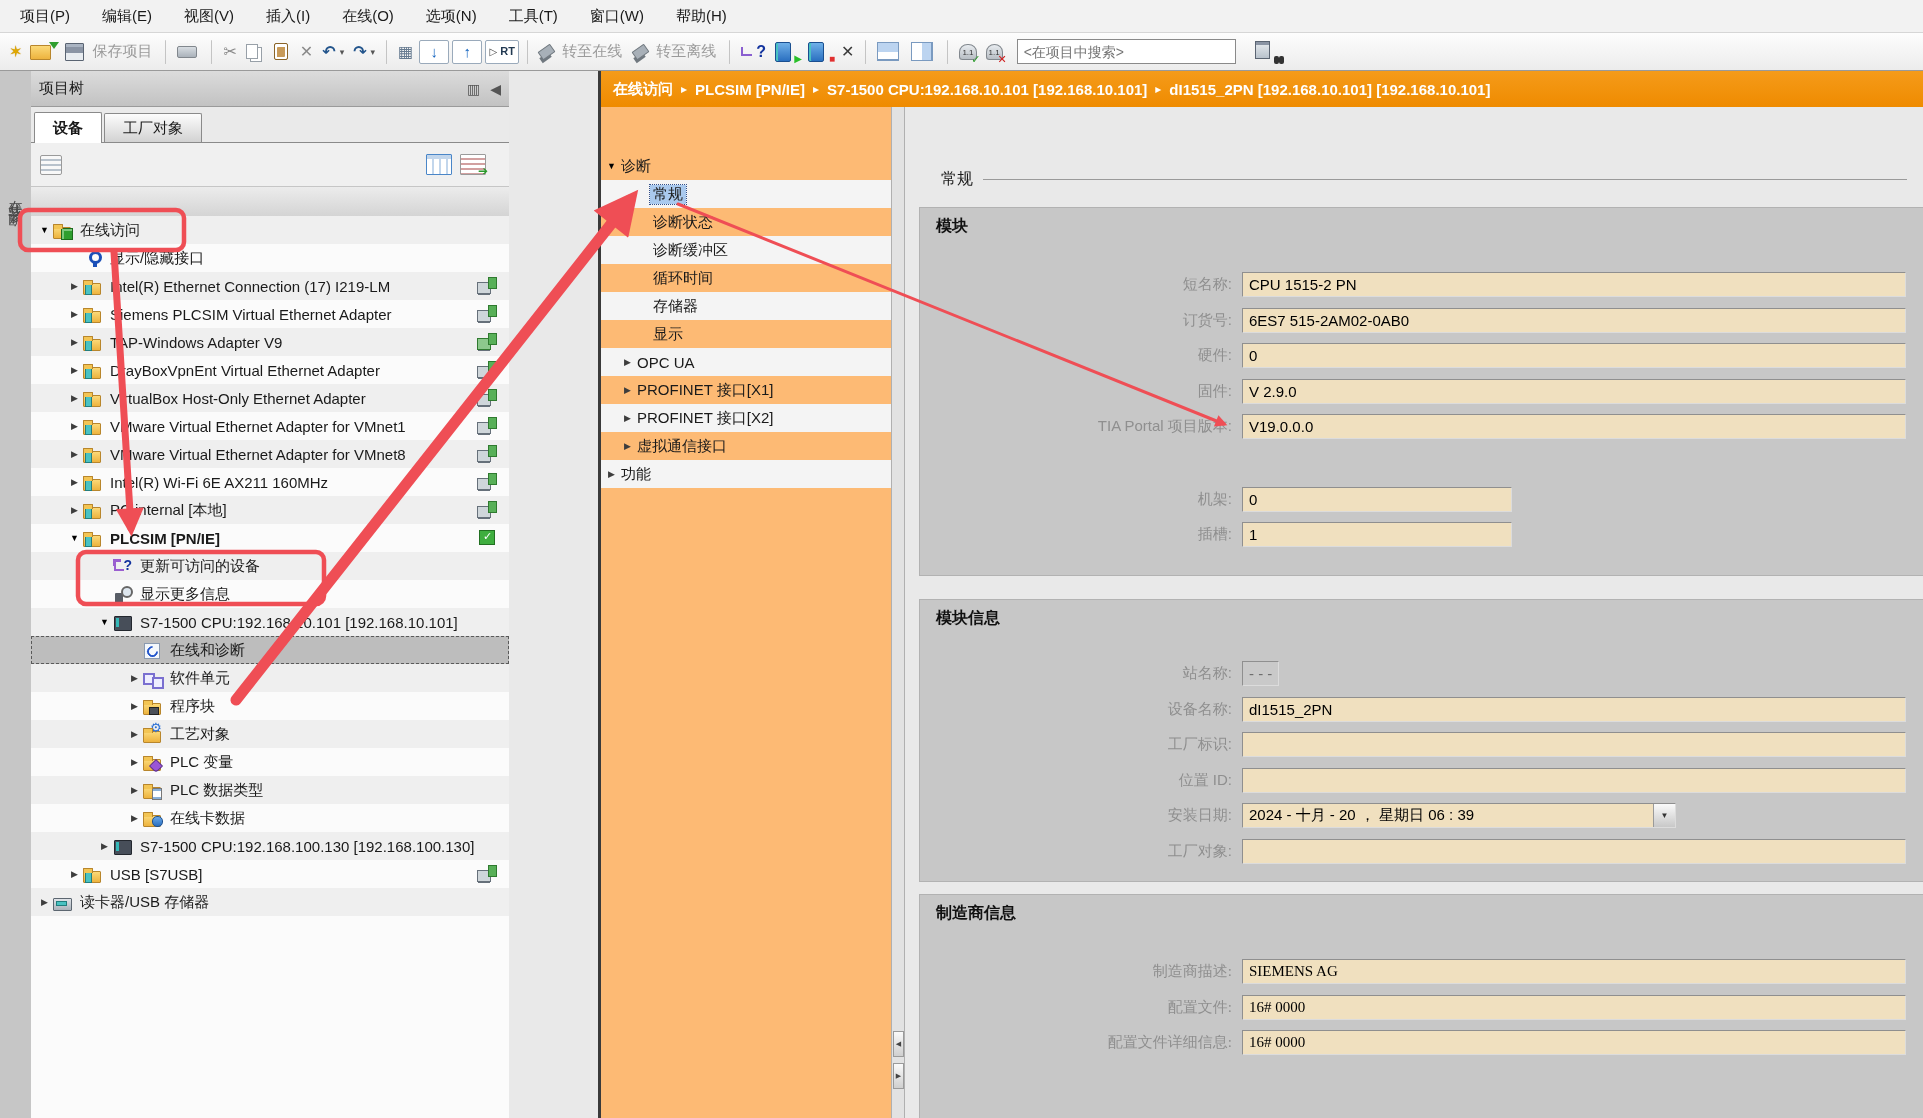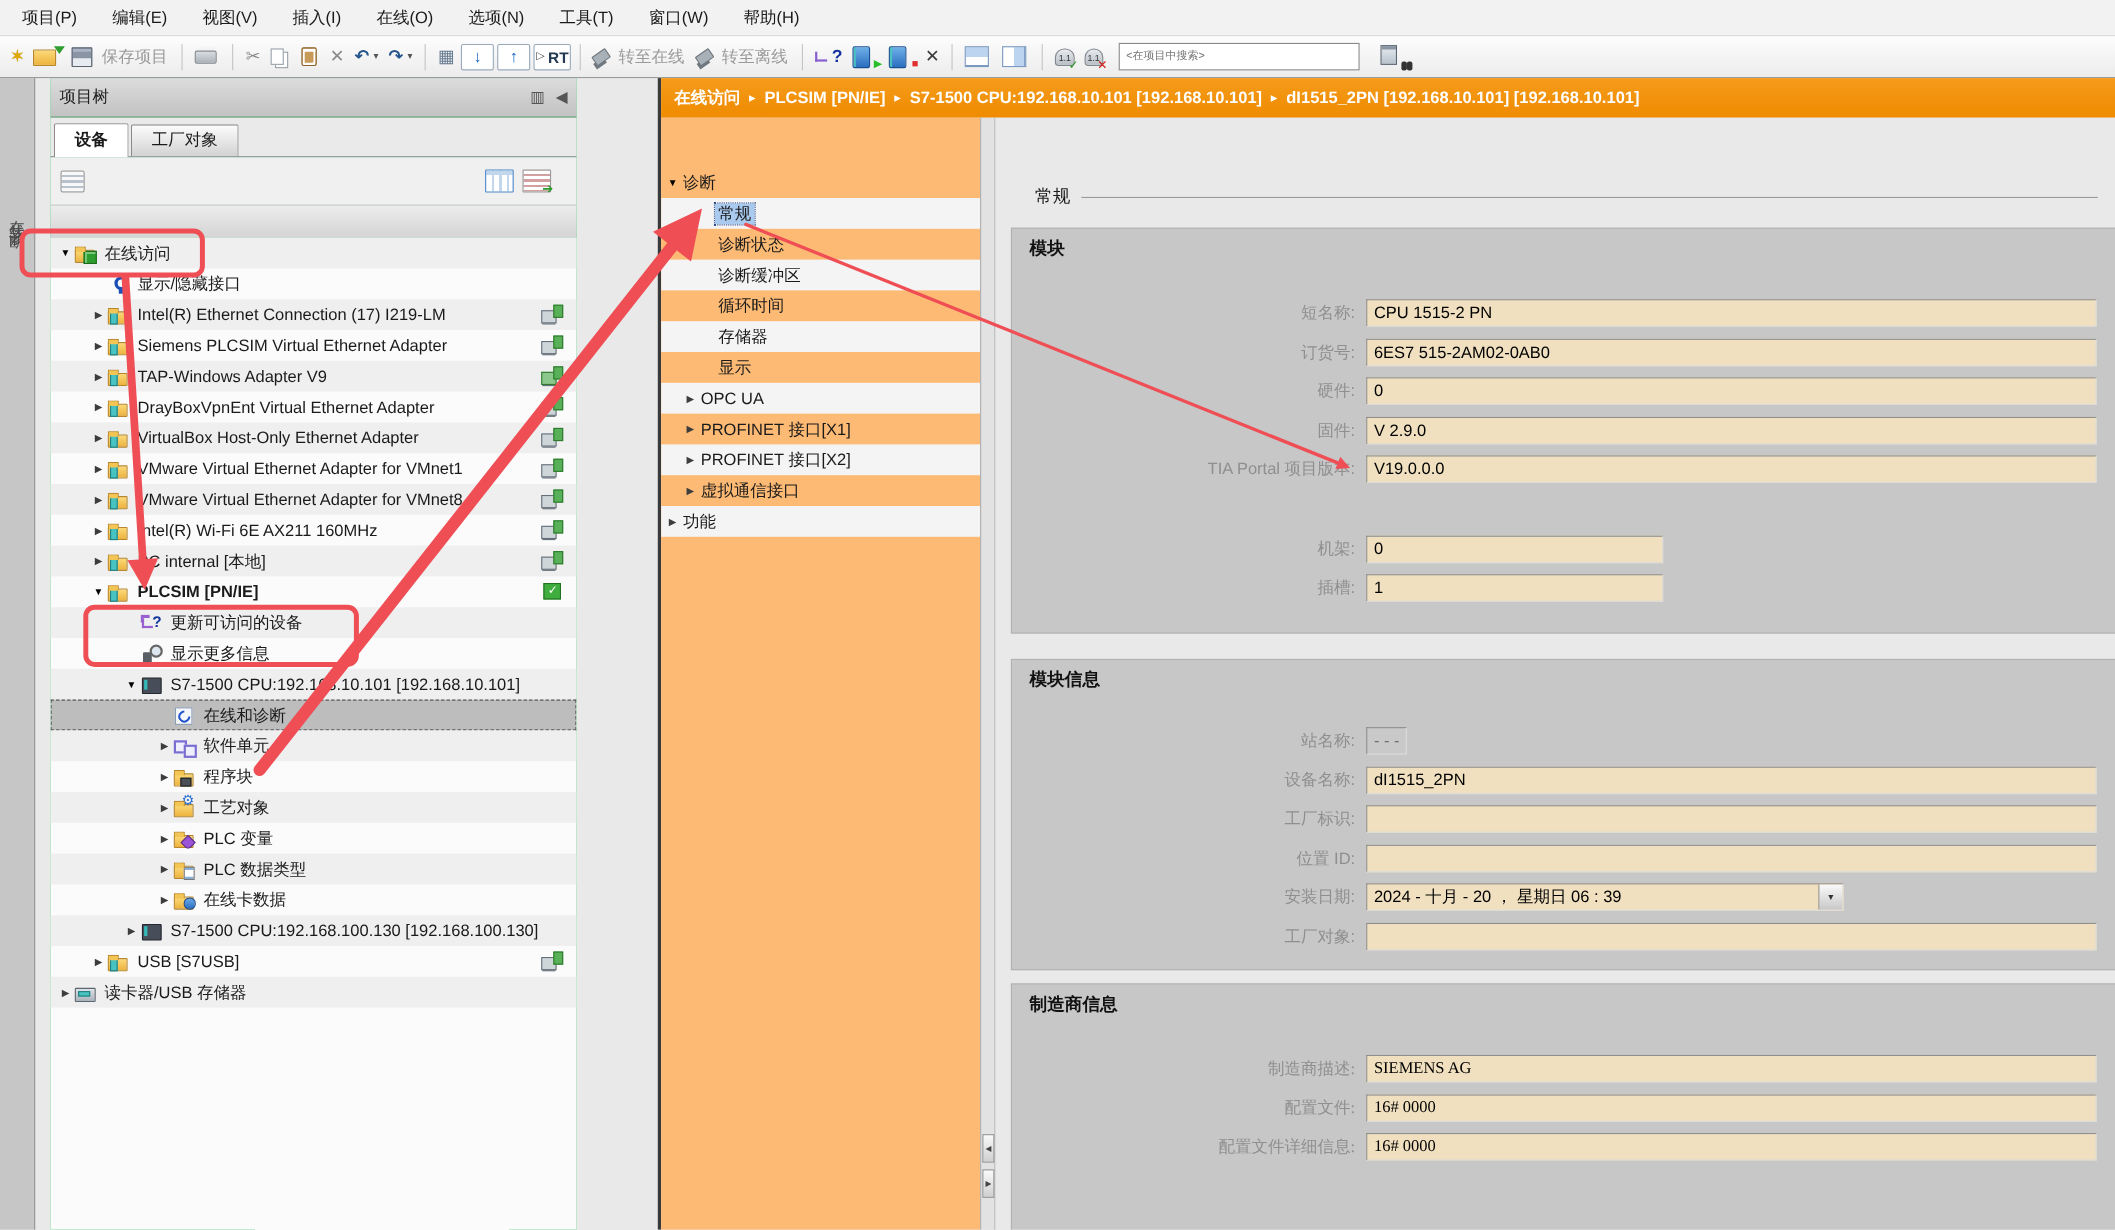--- a/index.html
+++ b/index.html
@@ -23,44 +23,44 @@
   .ic-print::before{content:"";width:18px;height:10px;background:linear-gradient(#d8dde2,#aab2ba);border:1px solid #81878d;border-radius:2px;box-shadow:0 -4px 0 -1px #f4f4f4;}
   .ic-cut .g,.ic-del .g{color:#8a8a8a;}
   .ic-copy::before{content:"";width:10px;height:13px;background:#fff;border:1px solid #98a0a8;box-shadow:4px 3px 0 -1px #fff,4px 3px 0 0 #98a0a8;margin-right:4px;}
   .ic-paste::before{content:"";width:12px;height:15px;background:#c89a58;border:1px solid #8a6428;border-radius:2px;box-shadow:inset 2px 3px 0 #fff,inset -2px -2px 0 #fff;}
   .ic-undo .g,.ic-redo .g{color:#23558c;font-weight:bold;}
   .ic-undo::after,.ic-redo::after{content:"▾";font-size:9px;color:#555;margin-left:1px;}
   .ic-compile .g{color:#667a90;}
   .ic-download,.ic-upload{width:22px;height:22px;border:1px solid #9aaabb;background:#fff;justify-content:center;}
   .ic-download .g,.ic-upload .g{color:#1565c0;font-weight:bold;font-size:15px;}
   .ic-rt{width:26px;height:22px;border:1px solid #9aaabb;background:#fff;justify-content:center;}
-  .ic-rt .g{font-size:14px;font-weight:bold;color:#233a52;}
+  .ic-rt .g{font-size:11px;font-weight:bold;color:#233a52;}
   .ic-rt::before{content:"▷";font-size:10px;color:#444;}
   .ic-online::before,.ic-offline::before{content:"";width:13px;height:8px;background:#a8b0b8;border:1px solid #70787f;transform:rotate(-35deg);border-radius:1px;box-shadow:-4px 4px 0 -2px #70787f;}
   .ic-access .g{color:#13339e;font-weight:bold;}
   .ic-access::before{content:"";width:9px;height:7px;border-left:2px solid #8a5fd0;border-bottom:2px solid #8a5fd0;margin-right:1px;}
   .ic-sim-start,.ic-sim-stop{width:24px;height:24px;}
   .ic-sim-start::before,.ic-sim-stop::before{content:"";position:absolute;left:3px;top:2px;width:14px;height:18px;background:linear-gradient(#6fb0e8,#2a6fc0);border:1px solid #1a4f90;border-radius:2px;box-shadow:inset 2px 0 0 #49c2c2;}
   .ic-sim-start::after{content:"▶";position:absolute;right:0;bottom:0;font-size:10px;color:#2abf2a;text-shadow:0 0 2px #fff;}
   .ic-sim-stop::after{content:"■";position:absolute;right:0;bottom:0;font-size:10px;color:#e03030;text-shadow:0 0 2px #fff;}
   .ic-cross .g{color:#3a3a3a;font-weight:bold;}
   .ic-split-h::before{content:"";width:20px;height:17px;border:1px solid #7a9ac0;background:linear-gradient(#bcd4f0 50%,#fff 50%);box-shadow:inset 0 -8px 0 -7px #7a9ac0;}
   .ic-split-v::before{content:"";width:20px;height:17px;border:1px solid #7a9ac0;background:linear-gradient(90deg,#fff 50%,#bcd4f0 50%);box-shadow:inset -10px 0 0 -9px #7a9ac0;}
   .ic-prot-ok .g,.ic-prot-x .g{font-size:8px;color:#333;background:linear-gradient(#e8ecf0,#b8bec4);border:1px solid #82888e;border-radius:50% 50% 20% 20%;padding:4px 2px 2px;}
   .ic-prot-ok::after{content:"✓";position:absolute;right:-1px;bottom:0;color:#2a9a2a;font-weight:bold;font-size:11px;}
   .ic-prot-x::after{content:"✕";position:absolute;right:-1px;bottom:0;color:#d02020;font-weight:bold;font-size:11px;}
-  .tb-search{width:205px;height:23px;border:1px solid #8a8a8a;background:#fff;color:#9a9a9a;font-size:10px;padding:0 6px;margin-left:8px;font-family:inherit;}
+  .tb-search{width:205px;height:23px;border:1px solid #8a8a8a;background:#fff;color:#9a9a9a;font-size:14px;padding:0 6px;margin-left:8px;font-family:inherit;}
   .ic-lib{margin-left:14px;width:26px;}
   .ic-lib::before{content:"";position:absolute;left:2px;top:3px;width:13px;height:16px;background:linear-gradient(#e8ecf0,#b8c2cc);border:1px solid #5a6472;box-shadow:inset 0 3px 0 #8a94a4;}
   .ic-lib::after{content:"";position:absolute;right:1px;bottom:2px;width:5px;height:8px;background:#333;border-radius:2px;box-shadow:-5px 0 0 #333;}
   
   .vstrip{left:0;top:71px;width:31px;bottom:0;background:#c6c6c6;border-right:1px solid #969696;}
   .vtext{position:absolute;top:118px;left:7px;writing-mode:vertical-rl;letter-spacing:3px;color:#4a4a4a;font-size:14px;}
   
-  .tree-panel{left:46px;top:71px;width:478px;bottom:0;background:#22c55e;}
+  .tree-panel{left:31px;top:71px;width:478px;bottom:0;background:#a21caf;}
   .tree-head{position:absolute;left:0;top:0;right:0;height:36px;background:linear-gradient(#dcdcdc,#c2c2c2);border-bottom:1px solid #9a9a9a;display:flex;align-items:center;padding:0 8px;box-sizing:border-box;font-size:15px;color:#222;}
   .th-icons{margin-left:auto;display:flex;gap:10px;color:#555;font-size:14px;}
   .tree-tabs{position:absolute;top:36px;left:0;right:0;height:36px;display:flex;align-items:flex-end;padding-left:3px;border-bottom:1px solid #8a8a8a;box-sizing:border-box;background:#eaeaea;}
   .tab{height:28px;line-height:28px;padding:0 18px;border:1px solid #8a8a8a;border-bottom:none;background:linear-gradient(#fcfcfc,#d2d2d2);margin-right:2px;font-size:15px;border-radius:2px 2px 0 0;}
   .tab.active{background:#fff;font-weight:bold;height:30px;line-height:30px;margin-bottom:-1px;}
   .tree-tools{position:absolute;top:72px;left:0;right:0;height:44px;display:flex;align-items:center;padding:0 9px;box-sizing:border-box;border-bottom:1px solid #c6c6c6;background:#f0f0f0;}
   .cfg-icon{width:20px;height:18px;border:1px solid #9a9a9a;background:repeating-linear-gradient(#f8f8f8 0 3px,#b8c2cc 3px 5px);border-radius:2px;}
   .tt-right{margin-left:auto;display:flex;gap:8px;margin-right:14px;}
   .view-table-icon{width:24px;height:19px;border:1px solid #4a86c8;background:repeating-linear-gradient(90deg,#fff 0 5px,#c2d6ec 5px 7px),#fff;border-radius:1px;box-shadow:inset 0 4px 0 #c2d6ec;}
   .view-update-icon{width:24px;height:19px;border:1px solid #9a9a9a;background:repeating-linear-gradient(#fff 0 3px,#d2a0a0 3px 5px);position:relative;border-radius:1px;}

